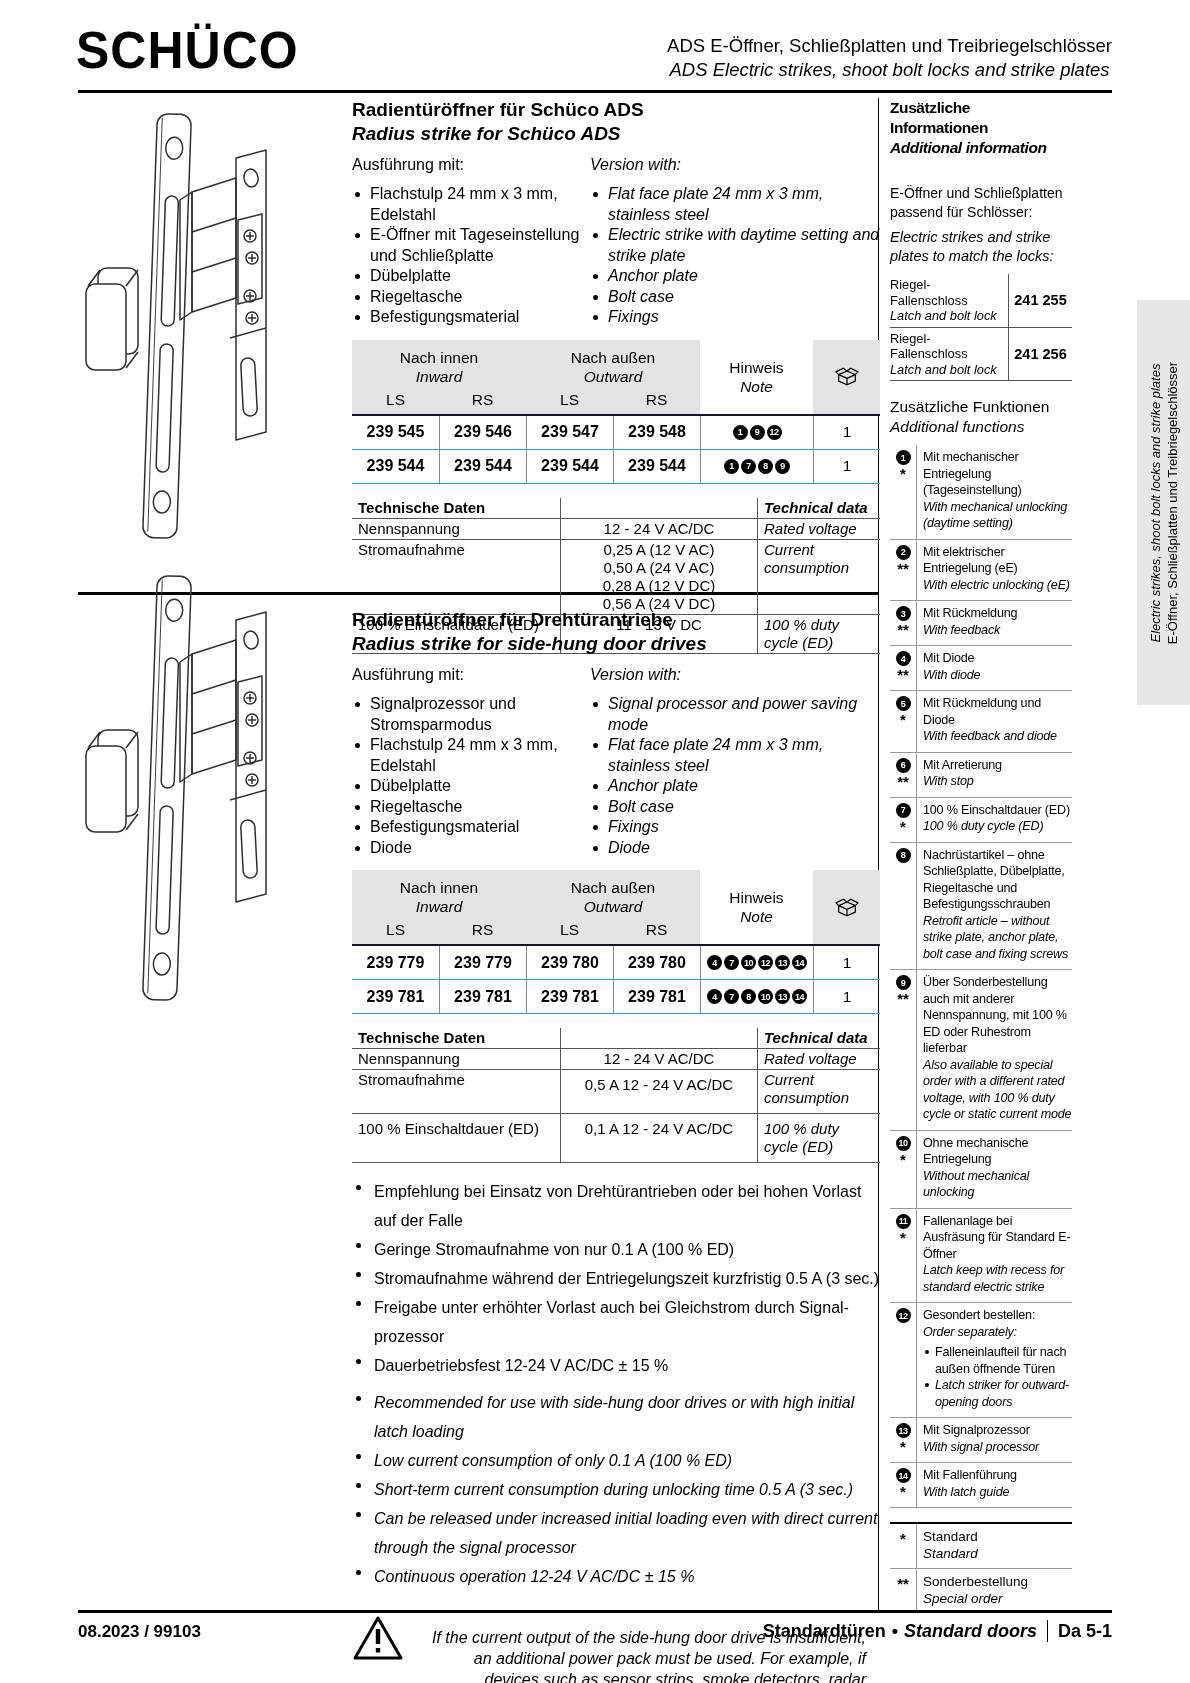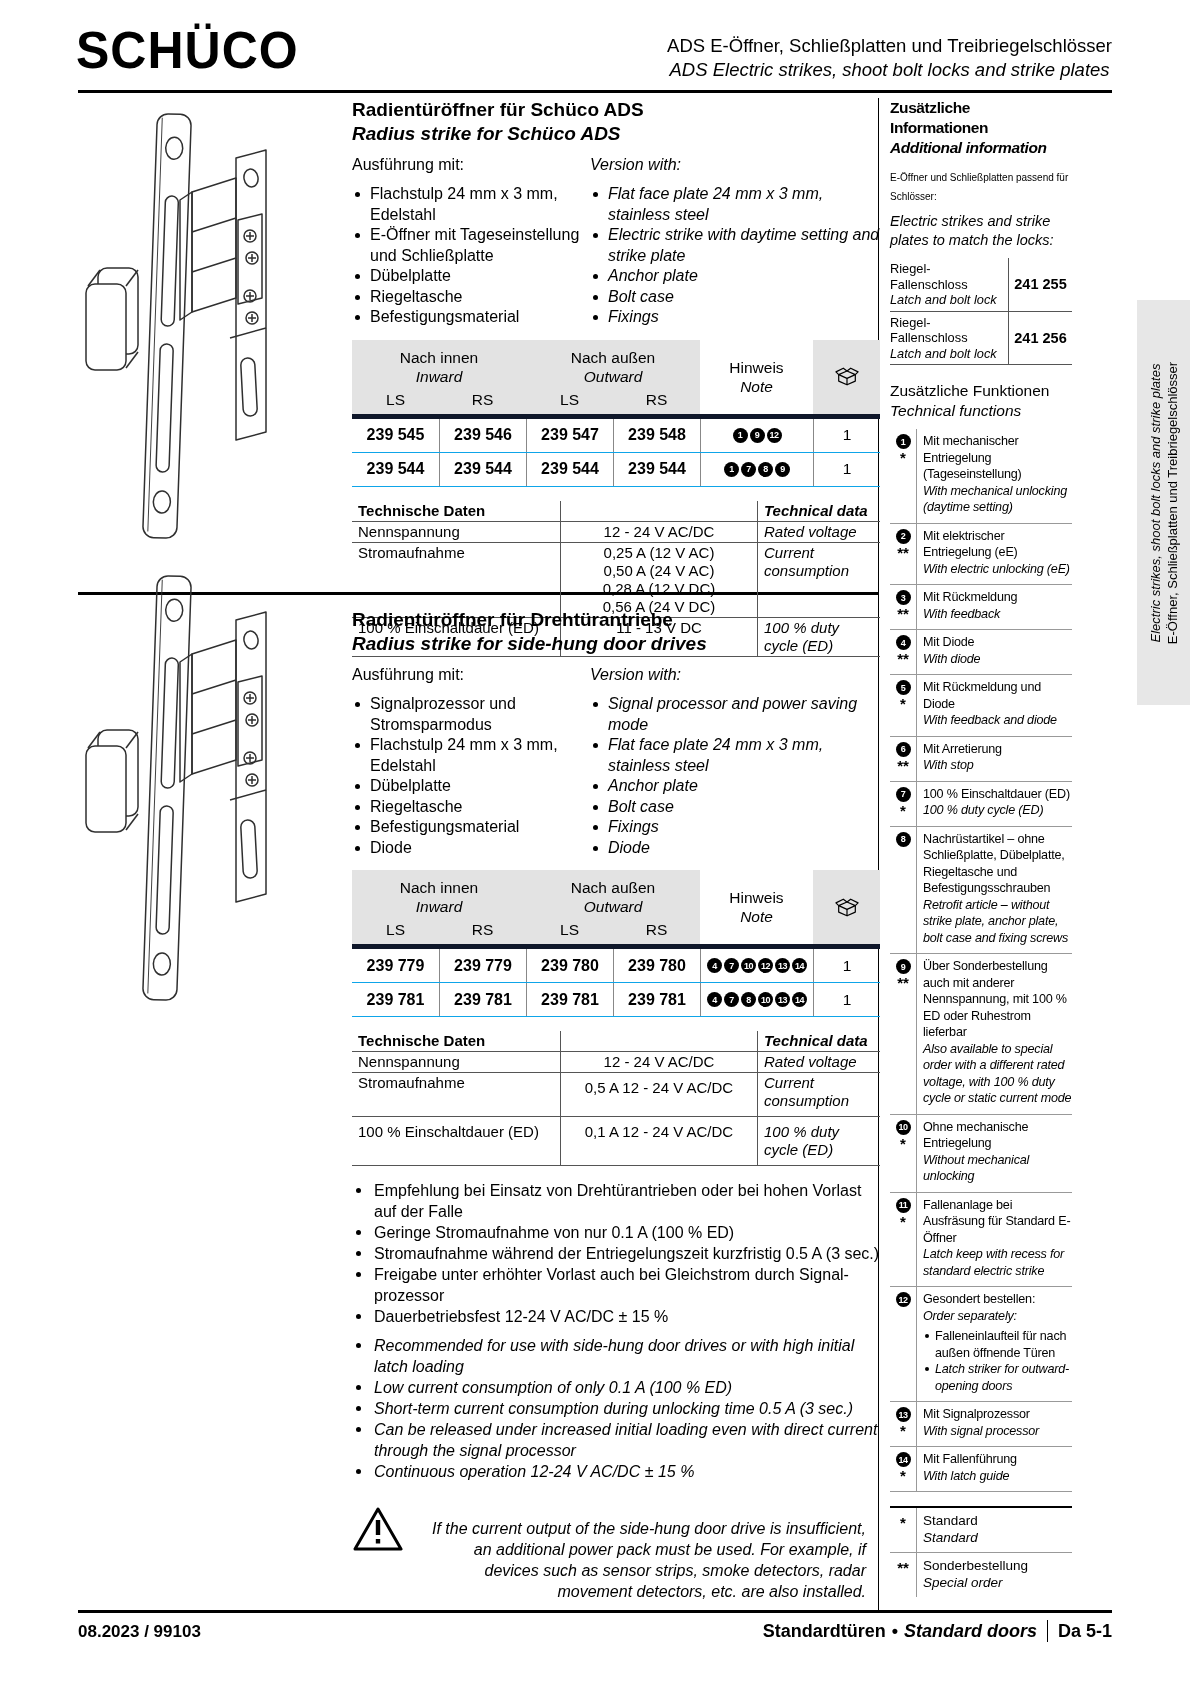--- a/index.html
+++ b/index.html
@@ -35,21 +35,21 @@
   .two-col { display:flex; margin-top:10px; }
   .two-col .colL { width:238px; }
   .two-col .colR { width:290px; font-style:italic; }
   .list-label { margin-bottom:10px; }
   ul.feat { list-style:none; margin:0; padding:0; }
   ul.feat li { position:relative; padding-left:18px; line-height:20.5px; margin:0; }
   ul.feat li::before { content:""; position:absolute; left:3px; top:8px; width:5px; height:5px; border-radius:50%; background:#000; }
 
   
   .pt { width:528px; margin-top:12px; font-size:15.5px; }
-  .pt-header { position:relative; height:74px; border-bottom:5px solid #0f172a; }
+  .pt-header { position:relative; height:74px; border-bottom:2px solid #0f172a; }
   .pt-grayA { position:absolute; left:0; top:0; width:348px; height:74px; background:#e3e3e3; }
   .pt-grayB { position:absolute; left:461px; top:0; width:67px; height:74px; background:#e3e3e3; }
   .pt-group { position:absolute; top:8px; text-align:center; line-height:19px; }
   .pt-group .en { font-style:italic; }
   .pt-group.inw { left:0; width:174px; }
   .pt-group.outw { left:174px; width:174px; }
   .pt-sub { position:absolute; left:0; bottom:5px; width:348px; display:grid; grid-template-columns:repeat(4,87px); text-align:center; }
   .pt-notehead { position:absolute; left:348px; top:0; width:113px; height:74px; display:flex; flex-direction:column; align-items:center; justify-content:center; line-height:19px; }
   .pt-notehead .en { font-style:italic; }
   .pt-qtyhead { position:absolute; left:461px; top:0; width:67px; height:74px; display:flex; align-items:center; justify-content:center; }
@@ -69,34 +69,34 @@
   .tt-row { display:grid; grid-template-columns:208px 197px 123px; border-bottom:1px solid #555; }
   .tt-row > div { padding:1px 6px; line-height:18px; }
   .tt-row > div:nth-child(2) { border-left:1px solid #555; text-align:center; }
   .tt-row > div:nth-child(3) { border-left:1px solid #555; font-style:italic; }
   .tt-title > div:first-child { font-weight:bold; }
   .tt-title > div:nth-child(3) { font-weight:bold; }
   .tt-pad > div { padding-top:6px; padding-bottom:6px; }
 
   
   ul.notes { list-style:none; margin:14px 0 0 0; padding:0; }
-  ul.notes li { position:relative; padding-left:22px; line-height:21px; }
+  ul.notes li { position:relative; padding-left:22px; line-height:29px; }
   ul.notes li::before { content:""; position:absolute; left:4px; top:8px; width:5px; height:5px; border-radius:50%; background:#000; }
   ul.notes.en { font-style:italic; margin-top:8px; }
 
   .warning { display:flex; margin-top:20px; }
   .warn-icon { flex:none; width:52px; margin-top:4px; }
   .warn-texts { margin-left:22px; width:440px; line-height:21px; }
   .warn-en { font-style:italic; margin-top:16px;text-align:right; }
 
   
   .side { position:absolute; left:890px; top:98px; width:182px; font-size:14px; line-height:18px; }
   .side-title { font-weight:bold; font-size:15.5px; letter-spacing:-0.4px; line-height:20px; }
   .side-title .en { font-style:italic; }
-  .side-intro { margin-top:10px; font-size:10px; line-height:19px; }
+  .side-intro { margin-top:26px; font-size:14px; line-height:19px; }
   .side-intro-en { font-style:italic; margin-top:6px; font-size:14.5px; line-height:19px; }
   .locks { margin-top:8px; }
   .lock-row { display:grid; grid-template-columns:118px 64px; border-bottom:1px solid #555; }
   .lock-name { font-size:12.8px; line-height:15.5px; padding:3px 0; }
   .lock-name .en { font-style:italic; }
   .lock-num { border-left:1px solid #555; display:flex; align-items:center; justify-content:center; font-weight:bold; font-size:14.5px; }
   .fn-title { margin-top:16px; font-size:15.5px; line-height:20px; }
   .fn-title .en { font-style:italic; }
   .fns { margin-top:8px; }
   .fn-item { display:grid; grid-template-columns:26px 1fr; border-bottom:1px solid #999; }
@@ -498,21 +498,21 @@
         <div class="lock-name">
           <div>Riegel-Fallenschloss</div>
           <div class="en">Latch and bolt lock</div>
         </div>
         <div class="lock-num">241 256</div>
       </div>
     </div>
 
     <div class="fn-title">
       <div>Zusätzliche Funktionen</div>
-      <div class="en">Technical functions</div>
+      <div class="en">Additional functions</div>
     </div>
 
     <div class="fns">
 
       <div class="fn-item">
         <div class="fn-badgecol">
             <span class="badge">1</span>
             <span class="fn-mark">*</span>
           </div>
         <div class="fn-text">

